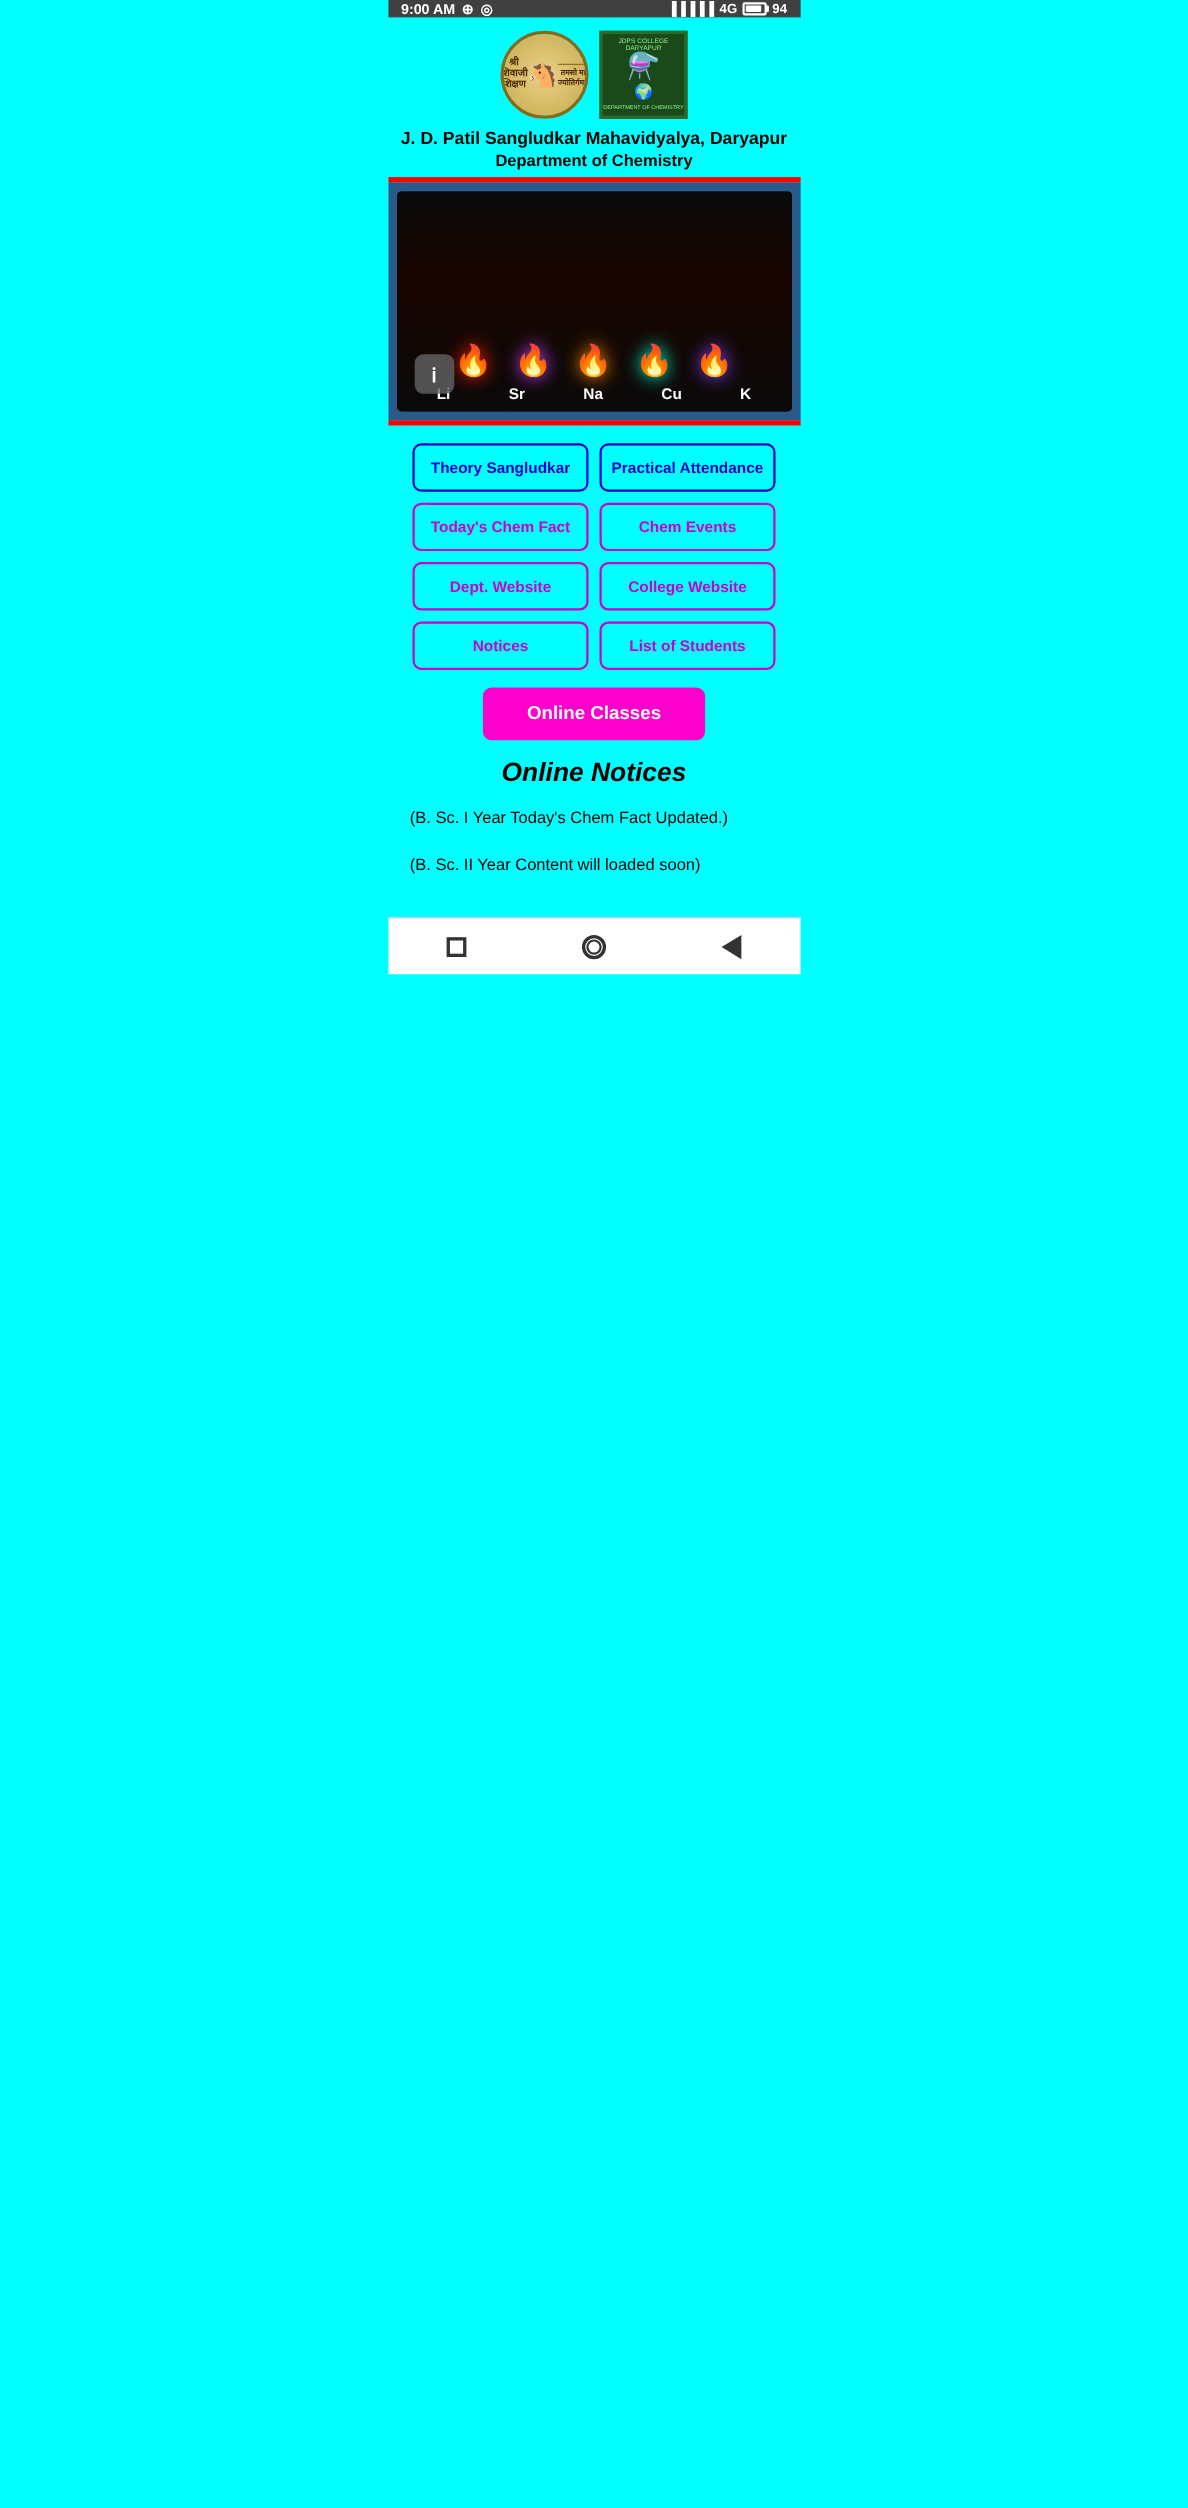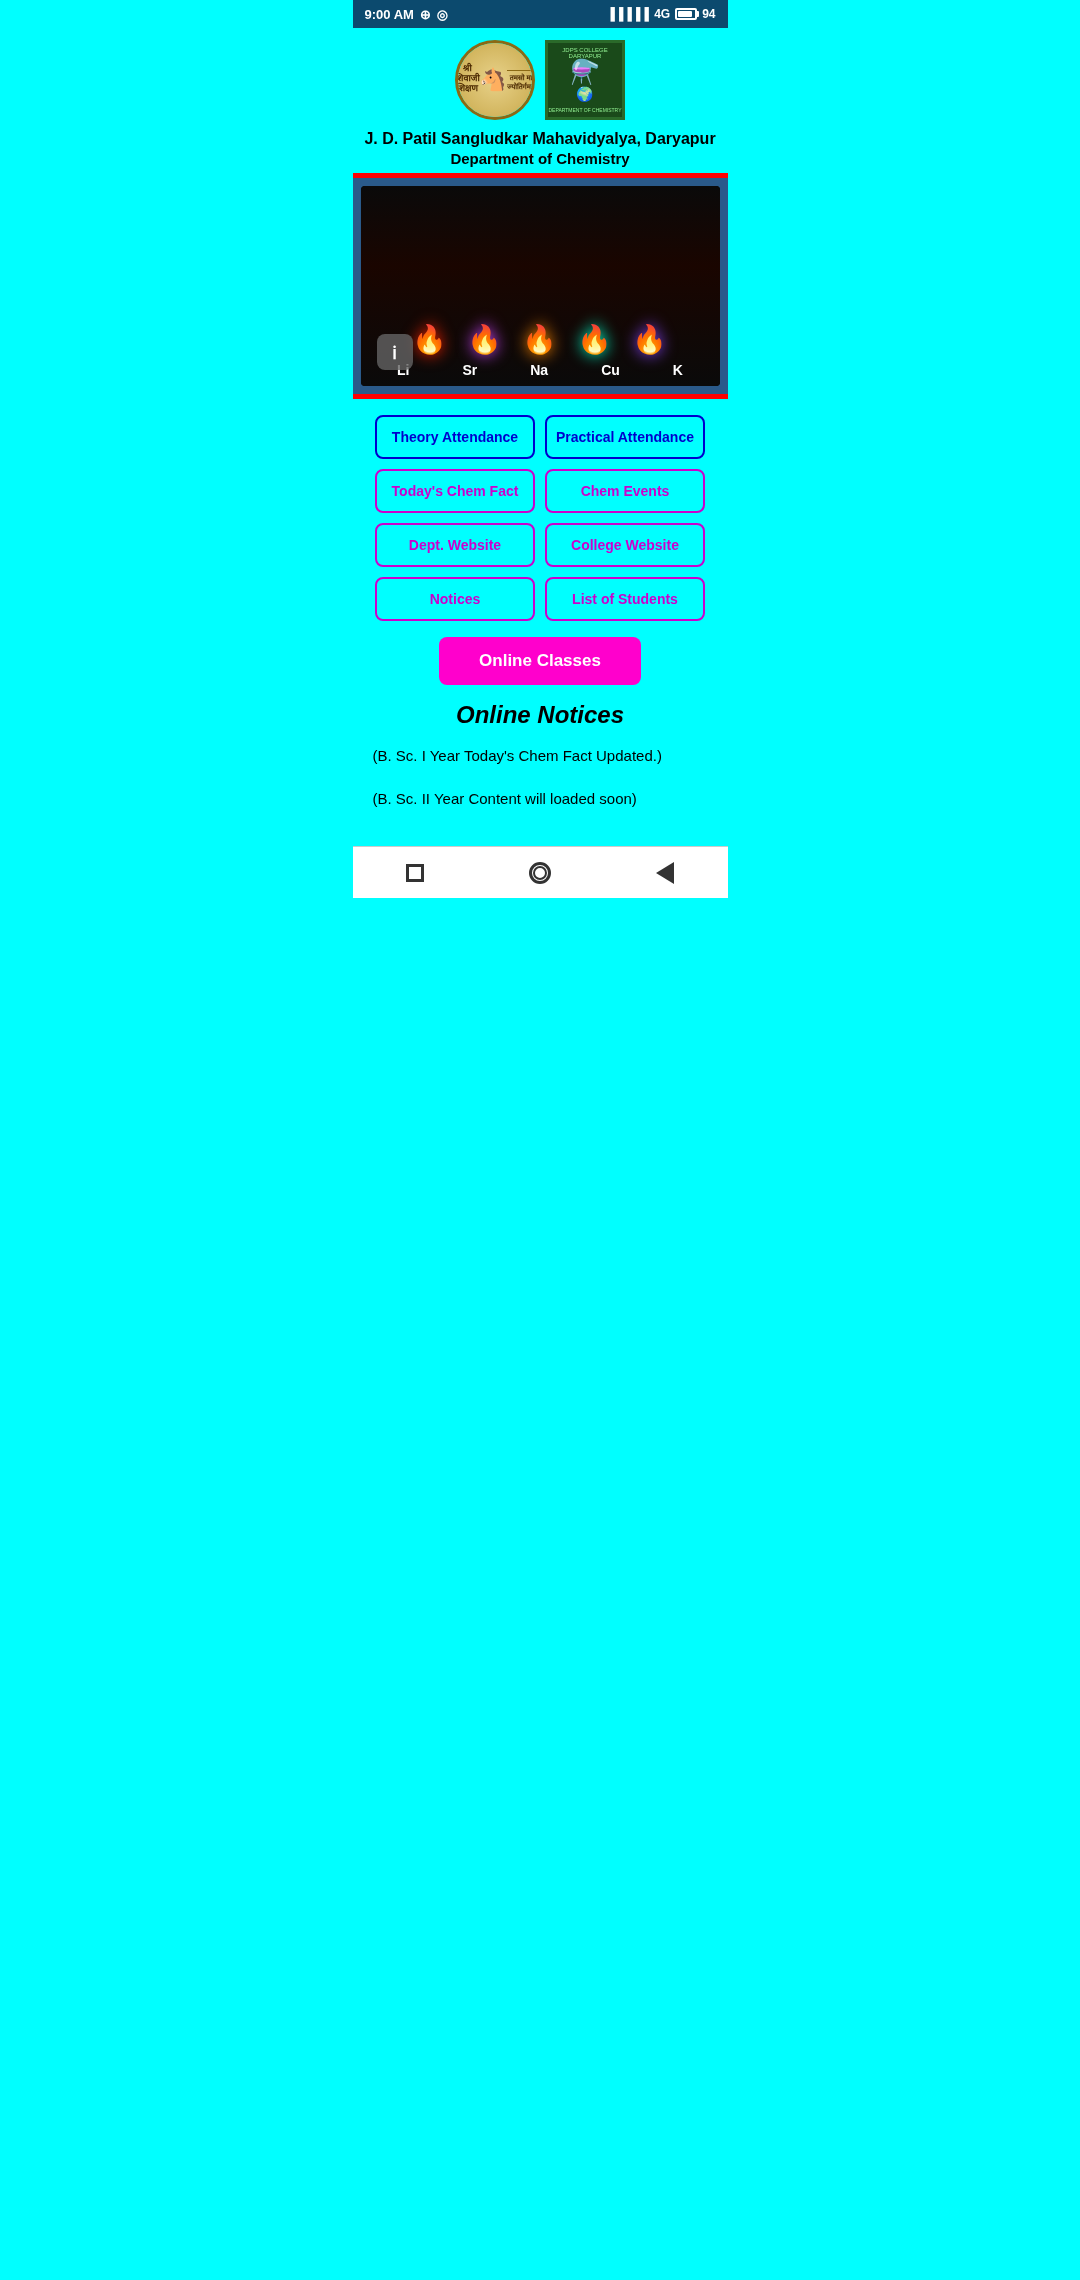--- a/index.html
+++ b/index.html
@@ -10,29 +10,29 @@
       min-height: 812px;
       margin: 0 auto;
       font-family: sans-serif;
       background: #00FFFF;
       display: flex;
       flex-direction: column;
     }
 
     
     .status-bar {
-      background: #0c4a6e;
+      background: #404040;
       color: white;
       display: flex;
       justify-content: space-between;
       align-items: center;
       padding: 4px 12px;
       font-size: 13px;
       font-weight: bold;
-      height: 28px;
+      height: 16px;
     }
     .status-left {
       display: flex;
       align-items: center;
       gap: 6px;
     }
     .status-right {
       display: flex;
       align-items: center;
       gap: 5px;
@@ -415,21 +415,21 @@
     <div class="info-btn">ℹ</div>
   </div>
 </div>
 
 <div class="red-divider"></div>
 
 <div class="main-content">
   <div class="btn-grid">
 
     <div class="btn-row">
-      <button class="menu-btn blue-text">Theory Attendance</button>
+      <button class="menu-btn blue-text">Theory Sangludkar</button>
       <button class="menu-btn blue-text">Practical Attendance</button>
     </div>
 
     <div class="btn-row">
       <button class="menu-btn magenta-text">Today's Chem Fact</button>
       <button class="menu-btn magenta-text">Chem Events</button>
     </div>
 
     <div class="btn-row">
       <button class="menu-btn magenta-text">Dept. Website</button>

